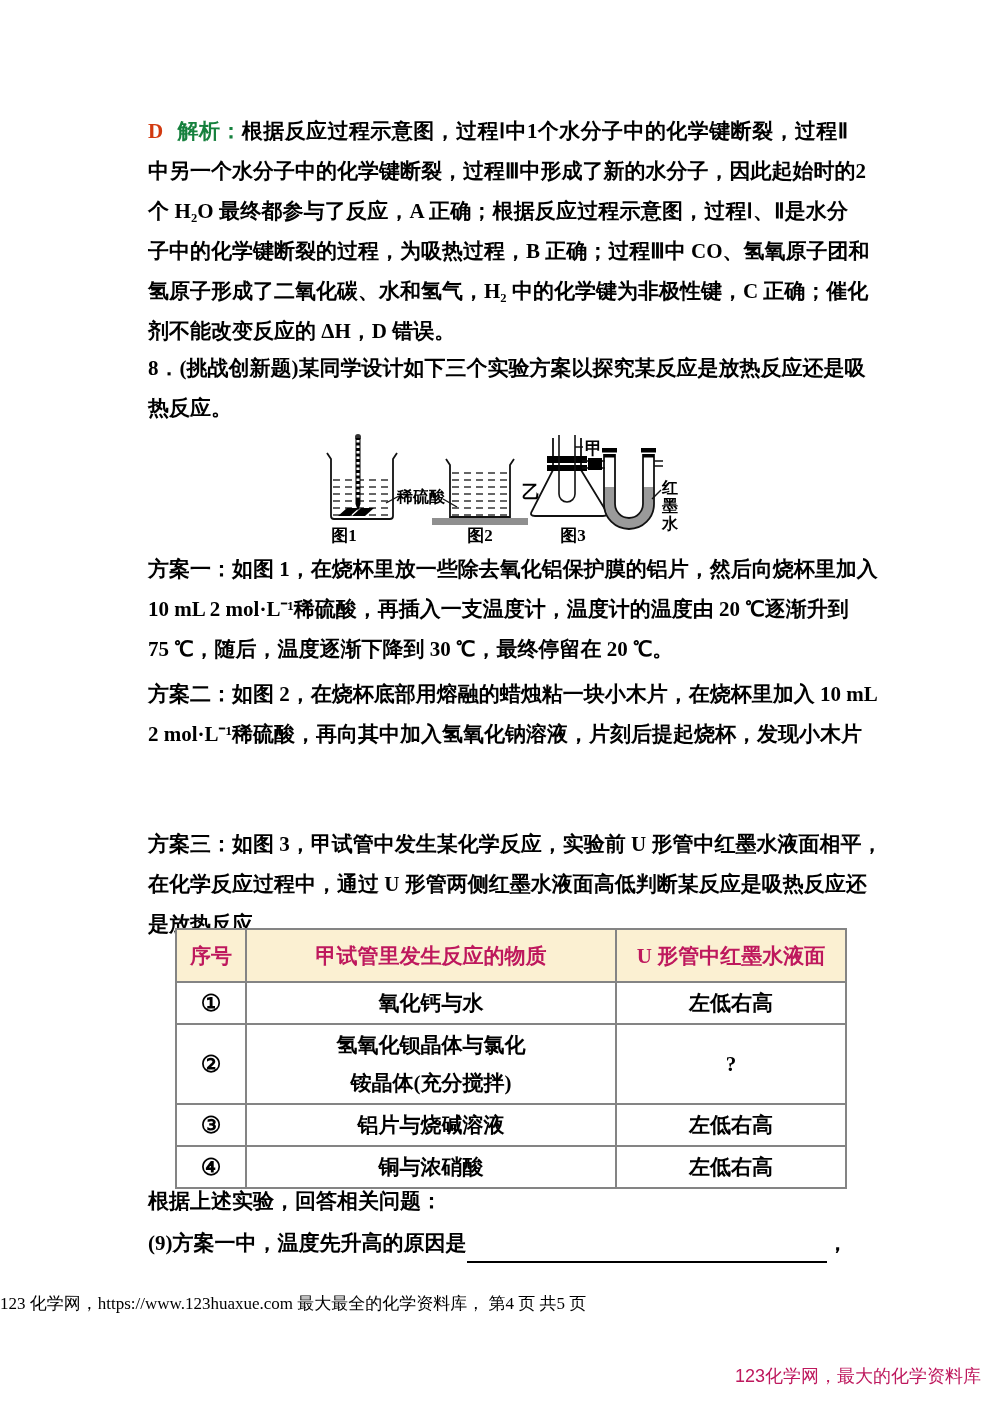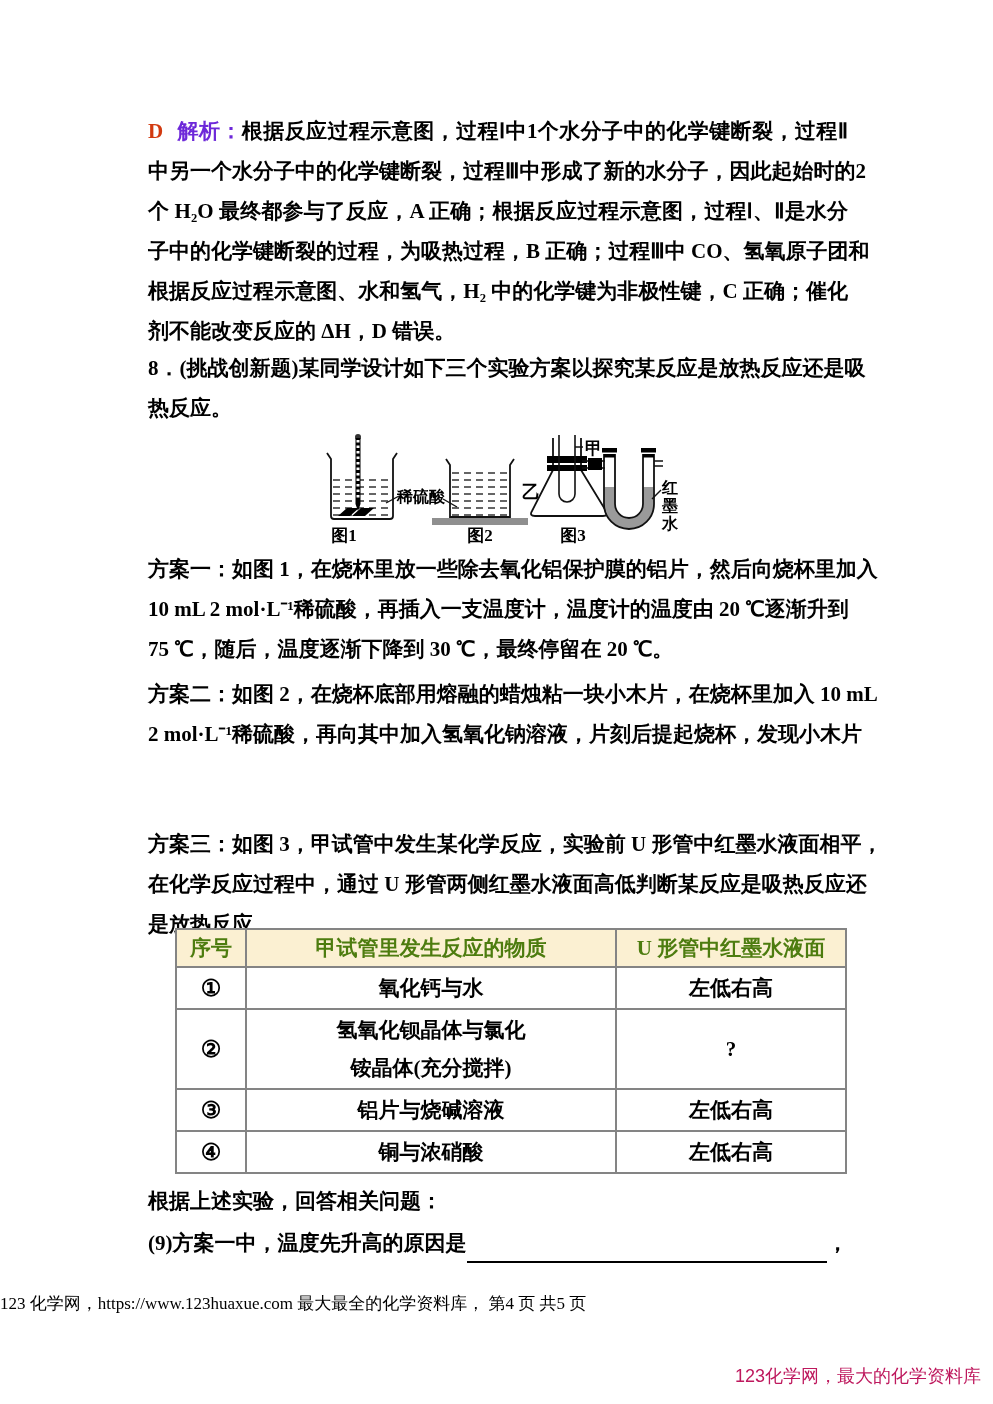--- a/index.html
+++ b/index.html
@@ -9,32 +9,32 @@
     font-family:"Liberation Serif", serif; font-weight:bold; color:#000;
     overflow:hidden;
   }
   .para { position:absolute; left:148px; width:700px; }
   .line {
     display:block; height:40px; line-height:40px; font-size:21px;
     white-space:nowrap; overflow:visible;
   }
   .full { text-align:justify; text-align-last:justify; }
   .ans  { color:#d23a10; margin-right:14px; }
-  .jiexi{ color:#6d28d9; }
+  .jiexi{ color:#15803d; }
 
   
   .figures { position:absolute; left:300px; top:432px; }
   .figures text { font-family:"Liberation Serif", serif; font-weight:bold; fill:#000; }
 
   
   .tblwrap { position:absolute; left:175px; top:928px; }
   table { border-collapse:collapse; table-layout:fixed; width:670px; }
   th, td { border:2px solid #848484; text-align:center; vertical-align:middle;
            font-size:21px; font-weight:bold; padding:0; }
-  thead th { height:38px; background:#fbf0d2; color:#4d7c0f; }
+  thead th { height:53px; background:#fbf0d2; color:#be185d; }
   .col-no { width:70px; } .col-sub { width:370px; } .col-res { width:230px; }
   .r-normal { height:42px; }
   .r-tall   { height:80px; }
   .no-cell  { font-size:23px; }
   .subline  { line-height:25px; }
   .subgap   { height:13px; }
 
   
   .q1line { display:flex; align-items:flex-end; height:40px; font-size:21px; line-height:40px; }
   .q1pre  { flex:0 0 auto; }
@@ -53,21 +53,21 @@
 </head>
 <body>
 
 <div class="page">
 
   <section class="para" style="top:111px;">
     <div class="line full"><span class="ans">D</span><span class="jiexi">解析：</span><span>根据反应过程示意图，过程Ⅰ中1个水分子中的化学键断裂，过程Ⅱ</span></div>
     <div class="line full">中另一个水分子中的化学键断裂，过程Ⅲ中形成了新的水分子，因此起始时的2</div>
     <div class="line full">个 H₂O 最终都参与了反应，A 正确；根据反应过程示意图，过程Ⅰ、Ⅱ是水分</div>
     <div class="line full">子中的化学键断裂的过程，为吸热过程，B 正确；过程Ⅲ中 CO、氢氧原子团和</div>
-    <div class="line full">根据反应过程示意图、水和氢气，H₂ 中的化学键为非极性键，C 正确；催化</div>
+    <div class="line full">氢原子形成了二氧化碳、水和氢气，H₂ 中的化学键为非极性键，C 正确；催化</div>
     <div class="line">剂不能改变反应的 ΔH，D 错误。</div>
   </section>
 
   <section class="para" style="top:348px;">
     <div class="line full">8．(挑战创新题)某同学设计如下三个实验方案以探究某反应是放热反应还是吸</div>
     <div class="line">热反应。</div>
   </section>
 
   <svg class="figures" width="400" height="118" viewBox="0 0 400 118">
 

